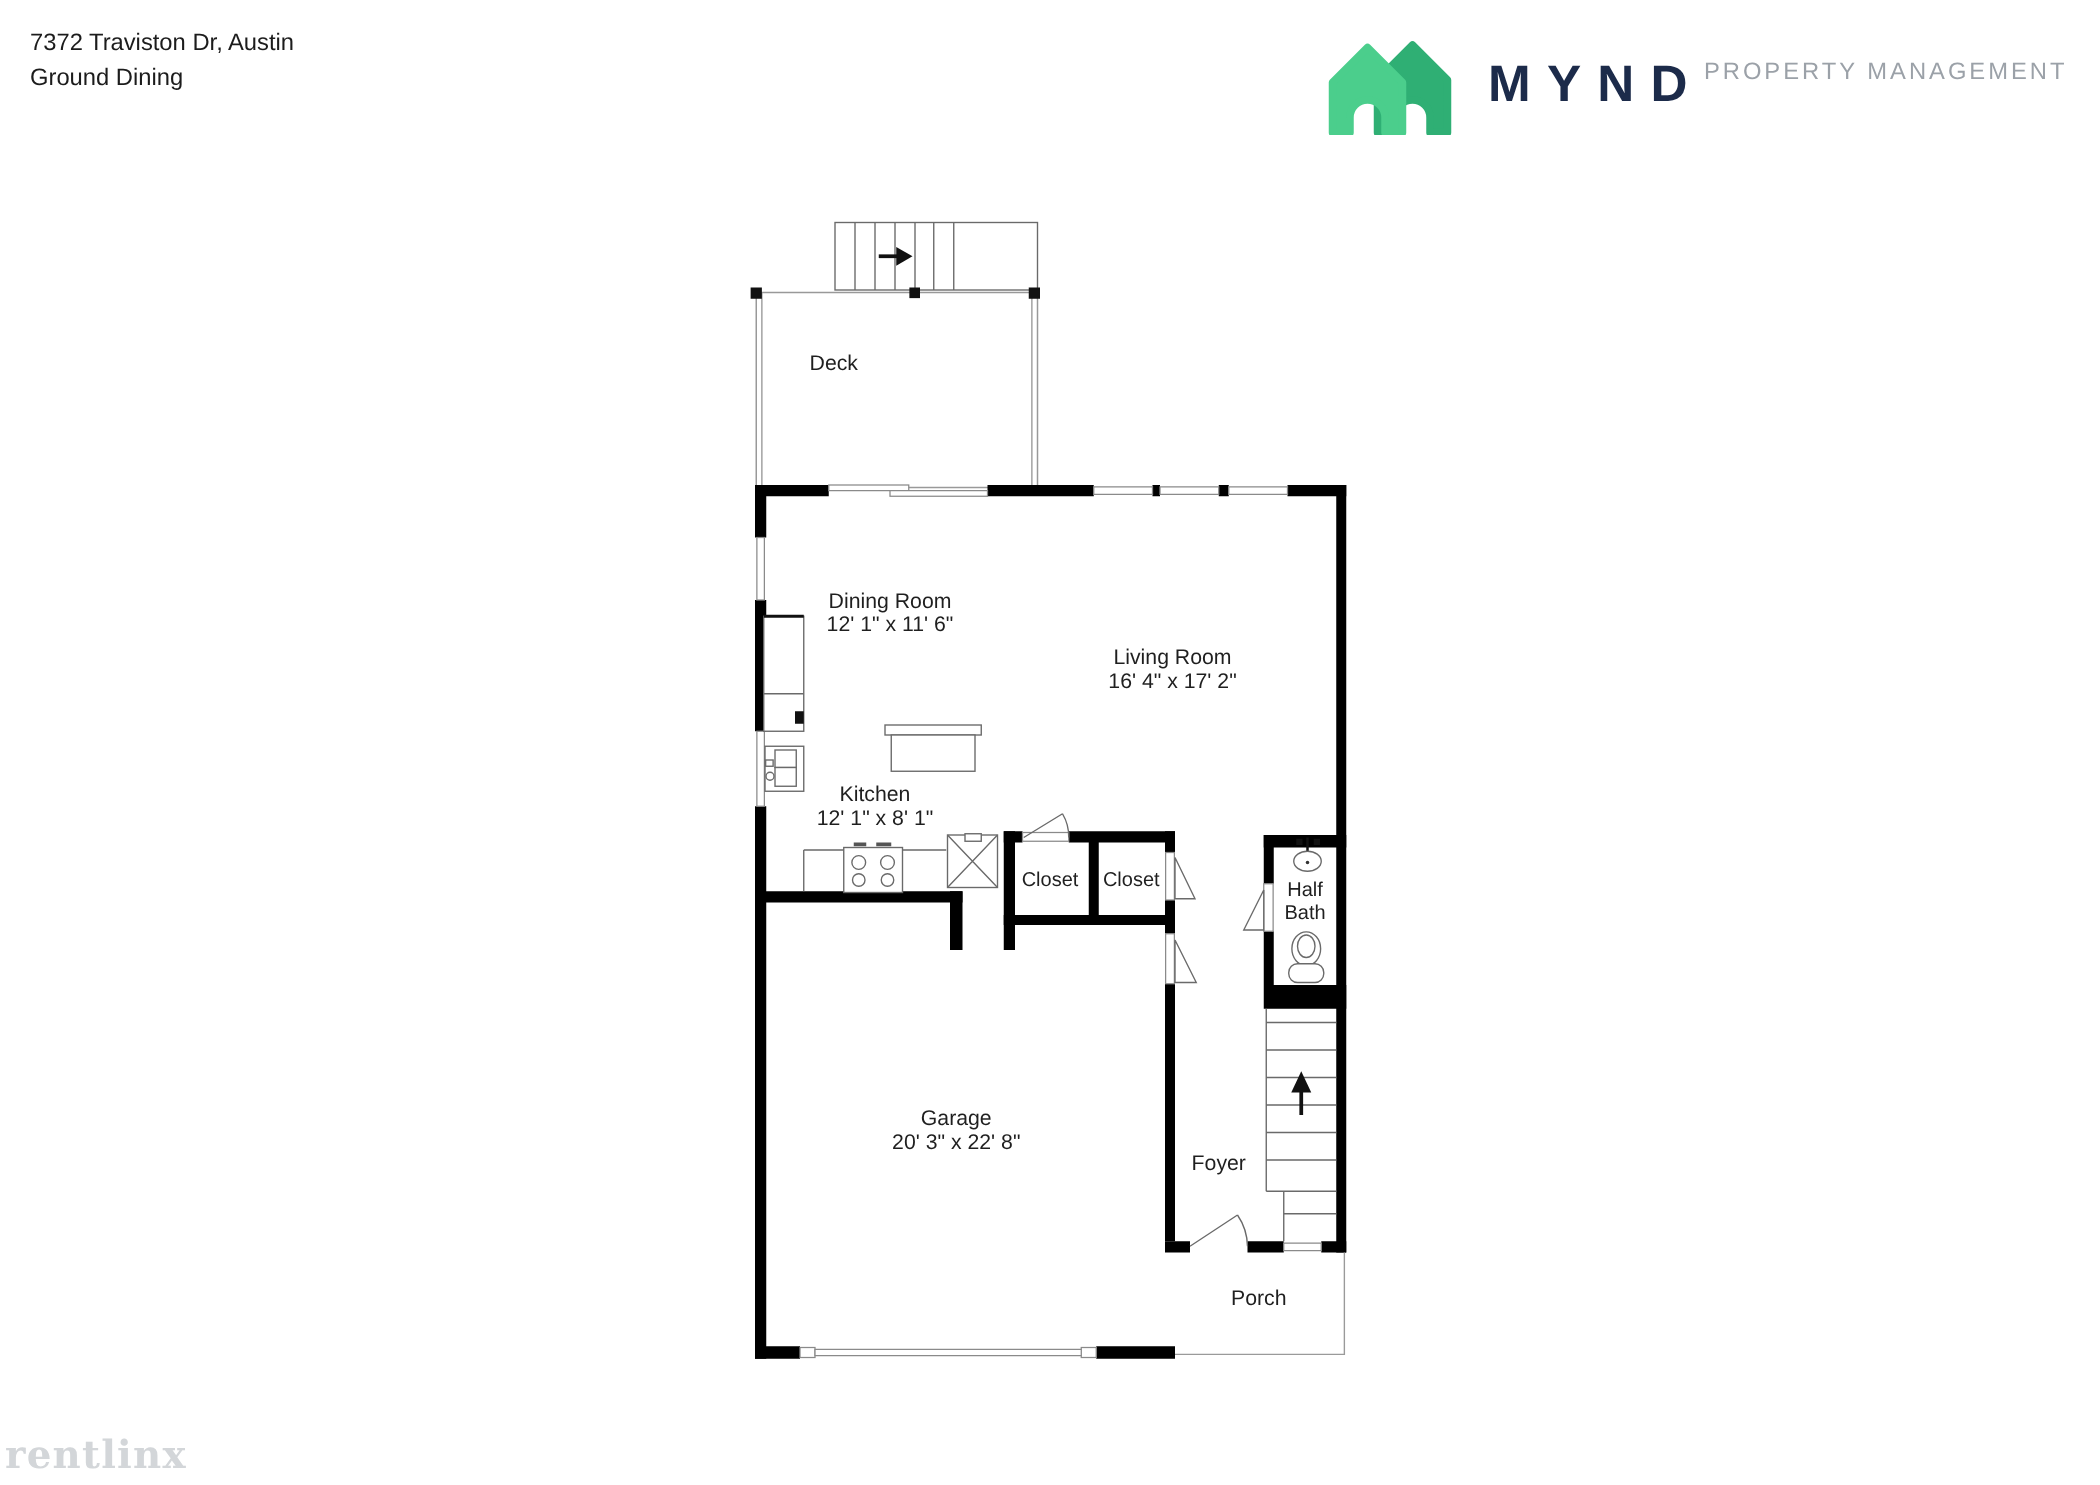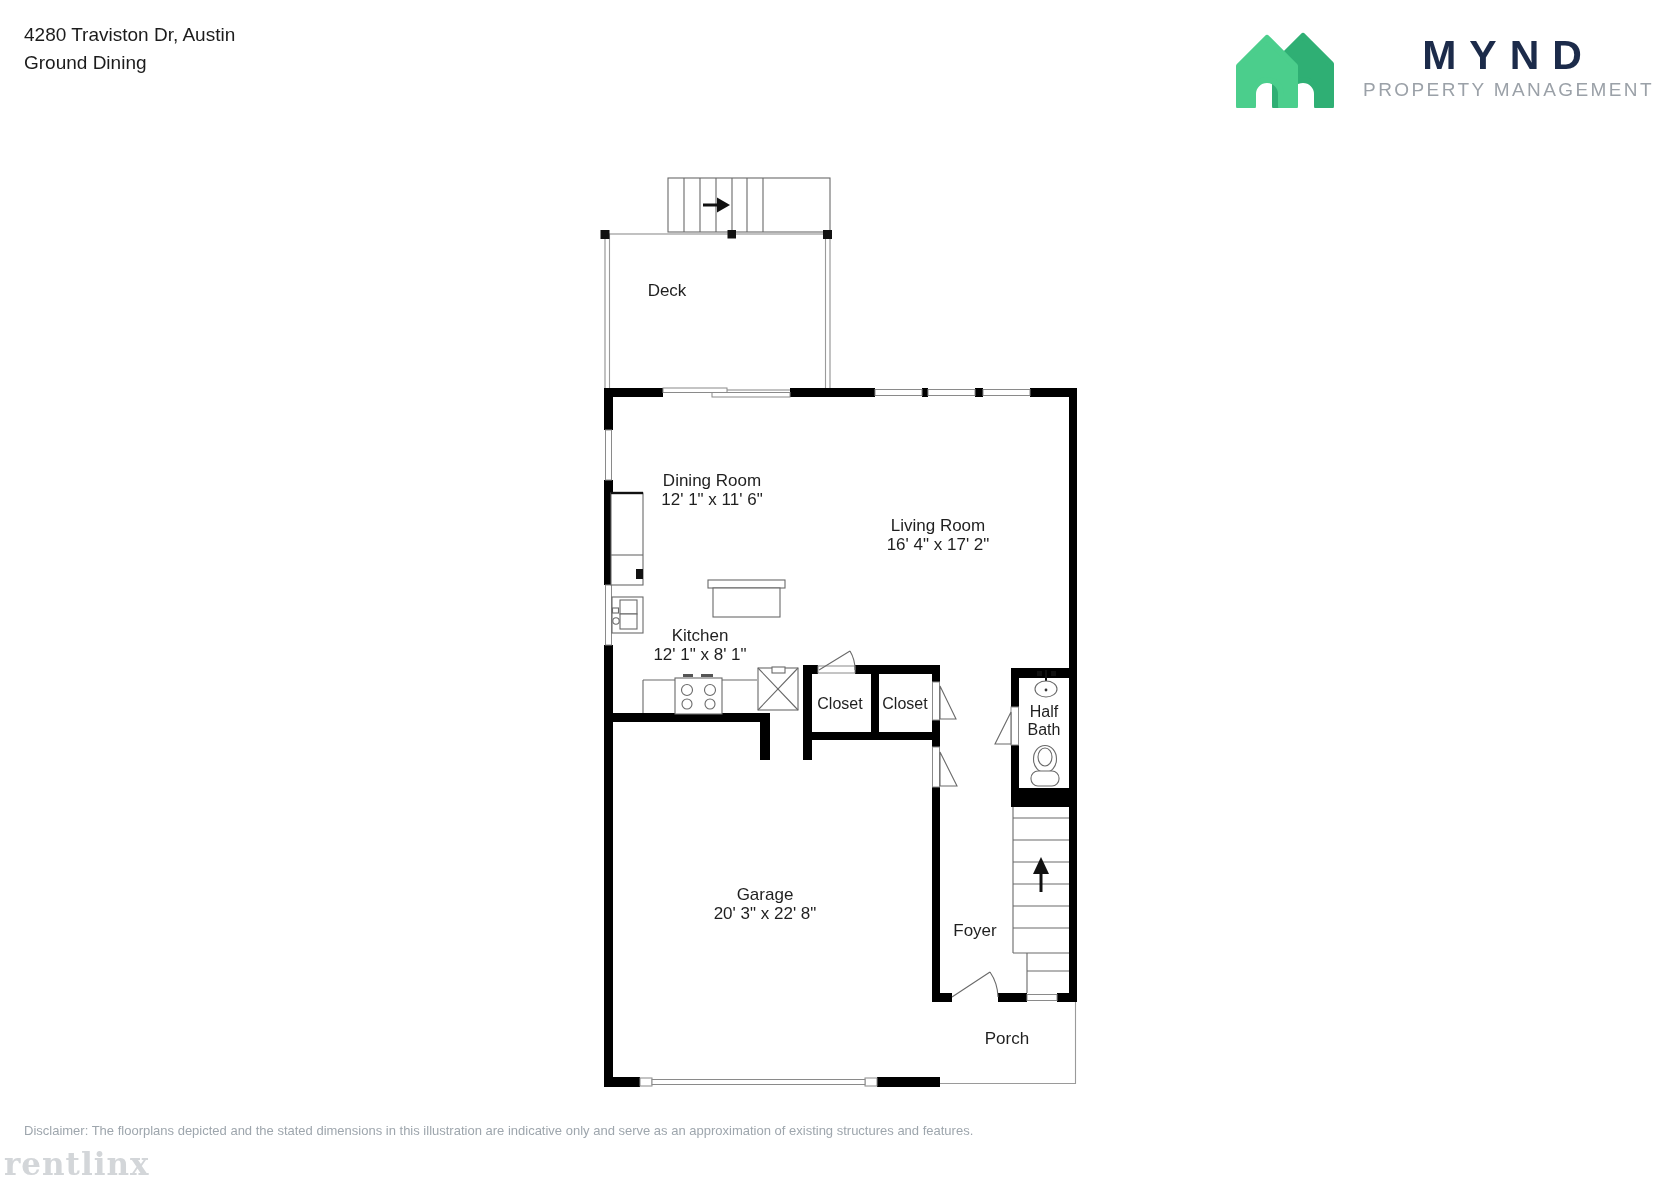--- a/index.html
+++ b/index.html
@@ -2,42 +2,42 @@
 <html><head>
 <meta charset="utf-8">
 <style>
   html,body{margin:0;padding:0;background:#fff;}
   .page{position:relative;width:1680px;height:1188px;background:#fff;overflow:hidden;
         font-family:"Liberation Sans",sans-serif;}
   .hdr-line{position:absolute;left:24px;font-size:19px;color:#1c1c1c;}
   .hdr-address{top:24px;}
   .hdr-floor{top:52px;}
   .logo{position:absolute;top:26px;right:26px;display:flex;align-items:center;gap:24px;}
-  .logo-text{display:flex;flex-direction:column;align-items:center;}
+  .logo-text{display:flex;flex-direction:row;align-items:flex-start;}
   .logo-name{font-size:41px;font-weight:bold;color:#1c2b4a;letter-spacing:13px;line-height:44px;}
   .logo-tag{font-size:19px;color:#9ba1a8;letter-spacing:2.4px;margin-top:2px;}
   .plan{position:absolute;left:0;top:0;width:1680px;height:1188px;}
   .wall{fill:#000;}
   .win{fill:#fff;stroke:#8a8a8a;stroke-width:1;}
   .ln{stroke:#6a6a6a;stroke-width:1.1;fill:none;}
   .lt{stroke:#9a9a9a;stroke-width:1.1;fill:none;}
   .fx{fill:#fff;stroke:#6a6a6a;stroke-width:1.1;}
   .blk{fill:#111;}
   .txt{font-family:"Liberation Sans",sans-serif;font-size:17px;fill:#1f1f1f;text-anchor:middle;}
   .txts{font-size:16px;}
   .footer{position:absolute;left:24px;top:1122px;font-size:13px;color:#9ea6ad;line-height:18.5px;}
   .watermark{position:absolute;left:4px;top:1146px;font-size:31px;color:#d3d6d9;
              font-family:"DejaVu Serif",serif;letter-spacing:1px;font-weight:bold;}
 </style>
 </head>
 <body>
 
 <div class="page">
 
-  <div class="hdr-line hdr-address">4280 Traviston Dr, Austin</div>
+  <div class="hdr-line hdr-address">7372 Traviston Dr, Austin</div>
   <div class="hdr-line hdr-floor">Ground Dining</div>
 
   <div class="logo">
     <svg width="108" height="82" viewBox="0 0 108 82">
       <path d="M44,80 L44,38 L72,10 L100,38 L100,80 L86,80 L86,68 A14,14 0 0 0 58,68 L58,80 Z" fill="#2FAF74" stroke="#2FAF74" stroke-width="6" stroke-linejoin="round"></path>
       <path d="M8,80 L8,40 L36,12 L64,40 L64,80 L50,80 L50,68 A14,14 0 0 0 22,68 L22,80 Z" fill="#4BCE8C" stroke="#4BCE8C" stroke-width="6" stroke-linejoin="round"></path>
     </svg>
     <div class="logo-text">
       <div class="logo-name">MYND</div>
       <div class="logo-tag">PROPERTY MANAGEMENT</div>
@@ -212,18 +212,17 @@
       <text x="1044" y="717" class="txt txts">Half</text>
       <text x="1044" y="735" class="txt txts">Bath</text>
       <text x="765" y="900" class="txt">Garage</text>
       <text x="765" y="919" class="txt">20' 3" x 22' 8"</text>
       <text x="975" y="936" class="txt">Foyer</text>
       <text x="1007" y="1044" class="txt">Porch</text>
     </g>
   </svg>
 
   <div class="footer">
-    <div>Disclaimer: The floorplans depicted and the stated dimensions in this illustration are indicative only and serve as an approximation of existing structures and features.</div>
   </div>
 
   <div class="watermark">rentlinx</div>
 
 </div>
 
 </body></html>

